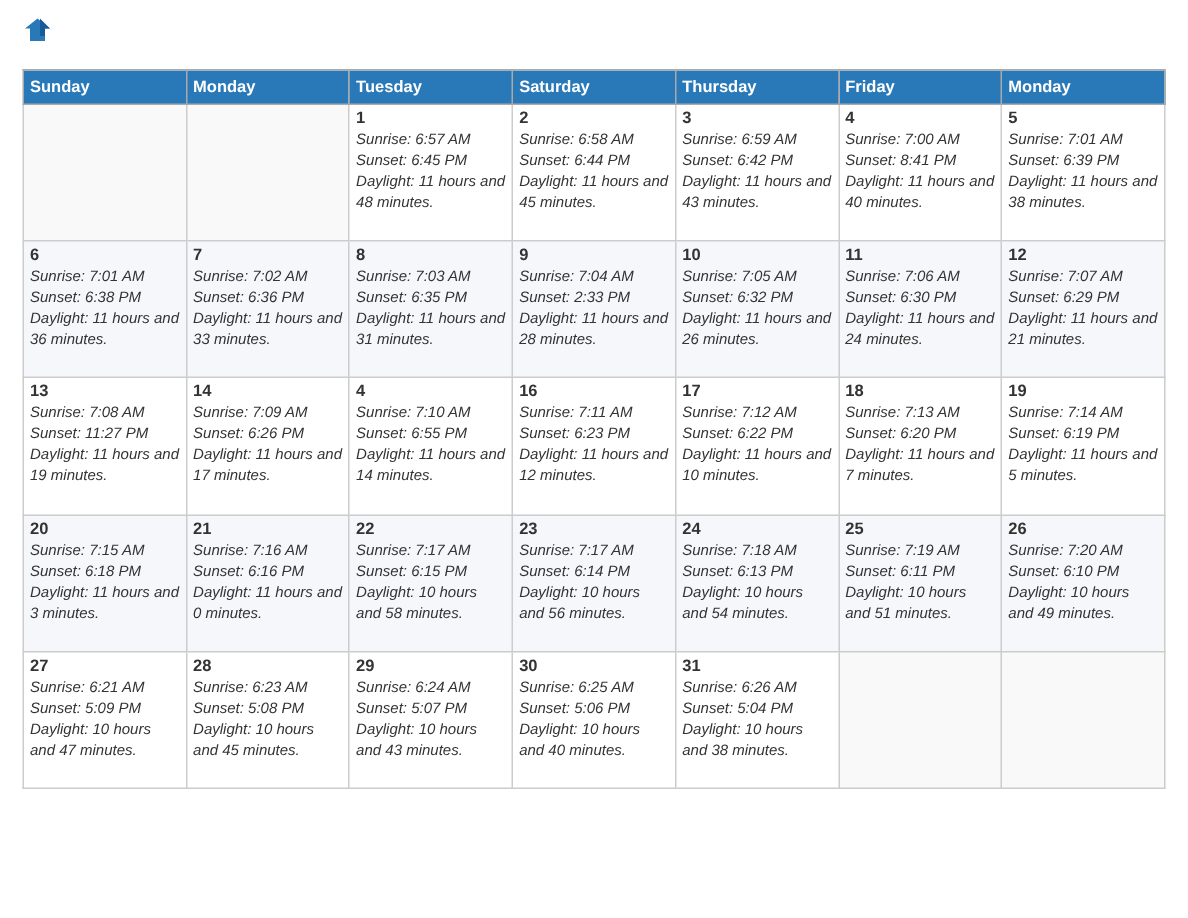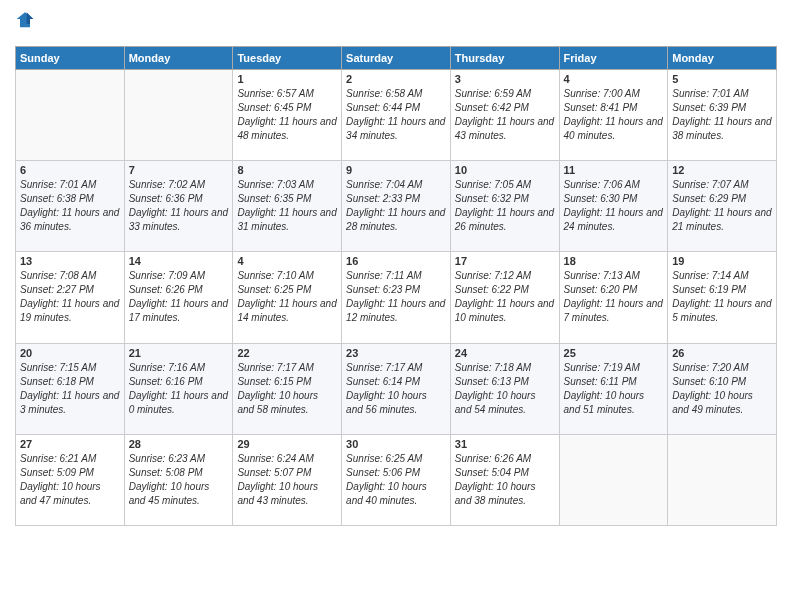--- a/index.html
+++ b/index.html
@@ -137,21 +137,21 @@
           <span>Sunrise: 6:57 AM</span><br>
           <span>Sunset: 6:45 PM</span><br>
           <span>Daylight: 11 hours and 48 minutes.</span>
         </div>
       </td>
           <td>
         <span class="day-number">2</span>
         <div class="day-info">
           <span>Sunrise: 6:58 AM</span><br>
           <span>Sunset: 6:44 PM</span><br>
-          <span>Daylight: 11 hours and 34 minutes.</span>
+          <span>Daylight: 11 hours and 45 minutes.</span>
         </div>
       </td>
           <td>
         <span class="day-number">3</span>
         <div class="day-info">
           <span>Sunrise: 6:59 AM</span><br>
           <span>Sunset: 6:42 PM</span><br>
           <span>Daylight: 11 hours and 43 minutes.</span>
         </div>
       </td>
@@ -228,37 +228,37 @@
           <span>Sunset: 6:29 PM</span><br>
           <span>Daylight: 11 hours and 21 minutes.</span>
         </div>
       </td>
         </tr>
         <tr>
           <td>
         <span class="day-number">13</span>
         <div class="day-info">
           <span>Sunrise: 7:08 AM</span><br>
-          <span>Sunset: 2:27 PM</span><br>
+          <span>Sunset: 11:27 PM</span><br>
           <span>Daylight: 11 hours and 19 minutes.</span>
         </div>
       </td>
           <td>
         <span class="day-number">14</span>
         <div class="day-info">
           <span>Sunrise: 7:09 AM</span><br>
           <span>Sunset: 6:26 PM</span><br>
           <span>Daylight: 11 hours and 17 minutes.</span>
         </div>
       </td>
           <td>
         <span class="day-number">4</span>
         <div class="day-info">
           <span>Sunrise: 7:10 AM</span><br>
-          <span>Sunset: 6:25 PM</span><br>
+          <span>Sunset: 6:55 PM</span><br>
           <span>Daylight: 11 hours and 14 minutes.</span>
         </div>
       </td>
           <td>
         <span class="day-number">16</span>
         <div class="day-info">
           <span>Sunrise: 7:11 AM</span><br>
           <span>Sunset: 6:23 PM</span><br>
           <span>Daylight: 11 hours and 12 minutes.</span>
         </div>

